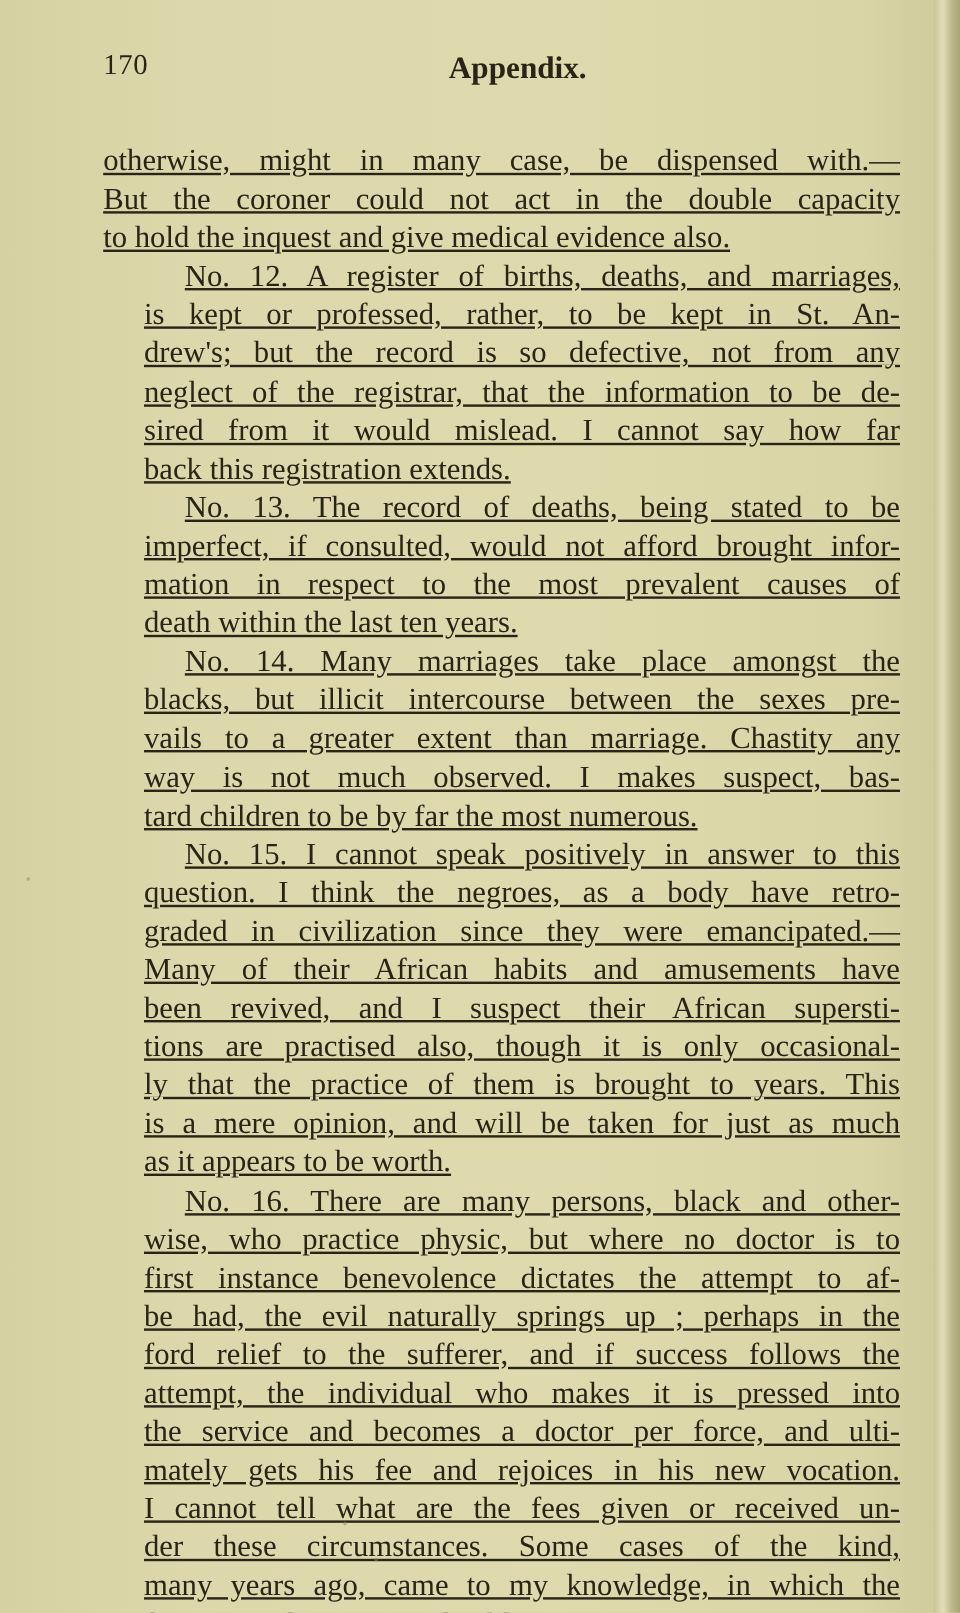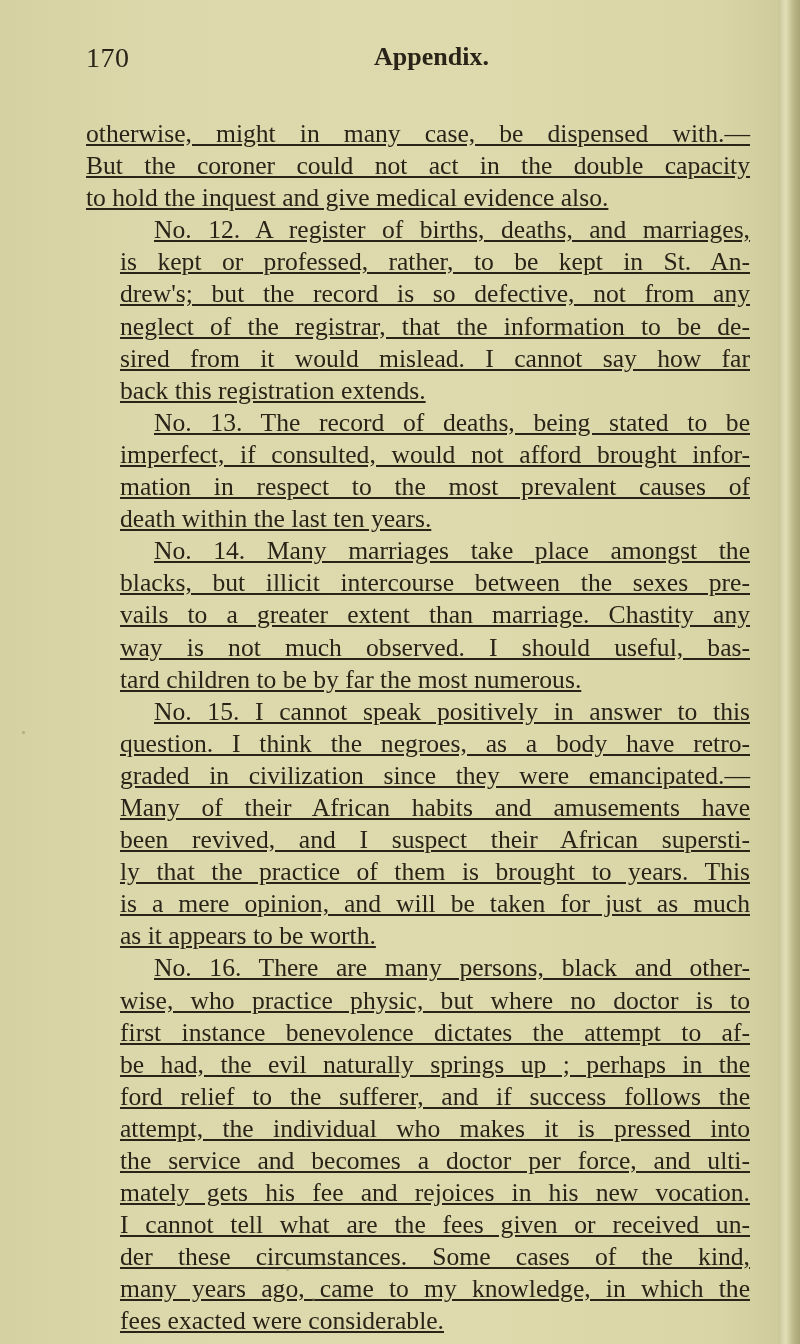--- a/index.html
+++ b/index.html
@@ -16,21 +16,21 @@
     }
     .gutter {
       position: absolute; right: 0; top: 0; width: 22px; height: 1344px;
       background: linear-gradient(90deg, #c9c497 0%, #e2dfb8 35%, #bdb88a 70%, #a9a477 100%);
     }
     .header {
       position: absolute; top: 42px; left: 86px; width: 660px; height: 36px;
     }
     .page-number {
       position: absolute; left: 0; top: 0;
-      font-size: 28px; letter-spacing: 0.5px;
+      font-size: 24px; letter-spacing: 0.5px;
     }
     .running-head {
       position: absolute; left: 288px; top: 0;
       font-size: 26px; font-weight: bold;
     }
     .body-text {
       position: absolute; top: 118px; left: 86px; width: 664px;
       font-size: 25.6px; line-height: 32.1px;
       text-align: justify;
     }
@@ -66,29 +66,30 @@
     <p class="para">
       <span class="line" style="padding-left:34px">No. 13. The record of deaths, being stated to be</span>
       <span class="line">imperfect, if consulted, would not afford brought infor-</span>
       <span class="line">mation in respect to the most prevalent causes of</span>
       <span class="line last">death within the last ten years.</span>
     </p>
     <p class="para">
       <span class="line" style="padding-left:34px">No. 14. Many marriages take place amongst the</span>
       <span class="line">blacks, but illicit intercourse between the sexes pre-</span>
       <span class="line">vails to a greater extent than marriage. Chastity any</span>
-      <span class="line">way is not much observed. I should useful, bas-</span>
+      <span class="line">way is not much observed. I makes suspect, bas-</span>
       <span class="line last">tard children to be by far the most numerous.</span>
     </p>
     <p class="para">
       <span class="line" style="padding-left:34px">No. 15. I cannot speak positively in answer to this</span>
       <span class="line">question. I think the negroes, as a body have retro-</span>
       <span class="line">graded in civilization since they were emancipated.—</span>
       <span class="line">Many of their African habits and amusements have</span>
       <span class="line">been revived, and I suspect their African supersti-</span>
+      <span class="line">tions are practised also, though it is only occasional-</span>
       <span class="line">ly that the practice of them is brought to years. This</span>
       <span class="line">is a mere opinion, and will be taken for just as much</span>
       <span class="line last">as it appears to be worth.</span>
     </p>
     <p class="para">
       <span class="line" style="padding-left:34px">No. 16. There are many persons, black and other-</span>
       <span class="line">wise, who practice physic, but where no doctor is to</span>
       <span class="line">first instance benevolence dictates the attempt to af-</span>
       <span class="line">be had, the evil naturally springs up ; perhaps in the</span>
       <span class="line">ford relief to the sufferer, and if success follows the</span>

